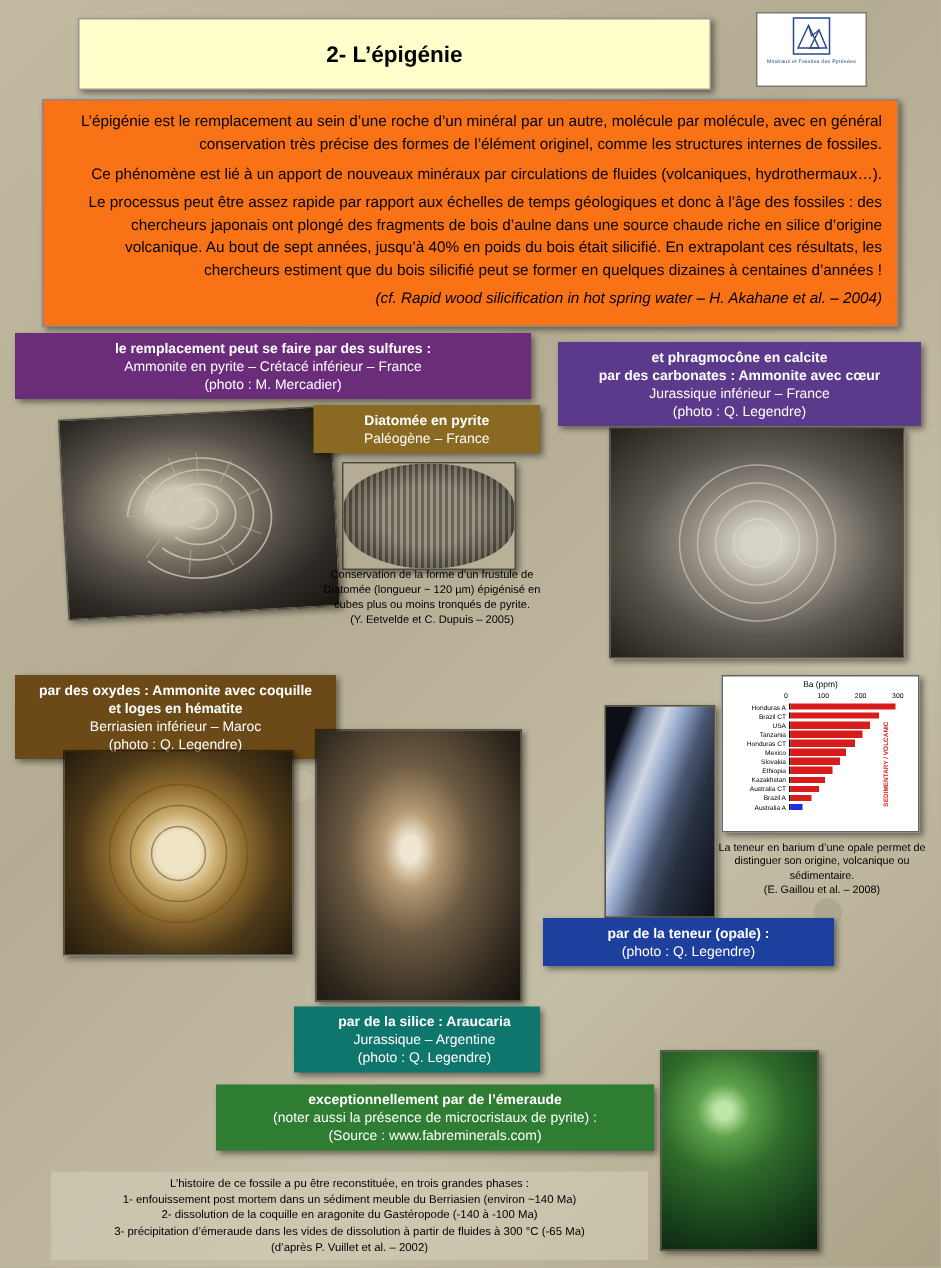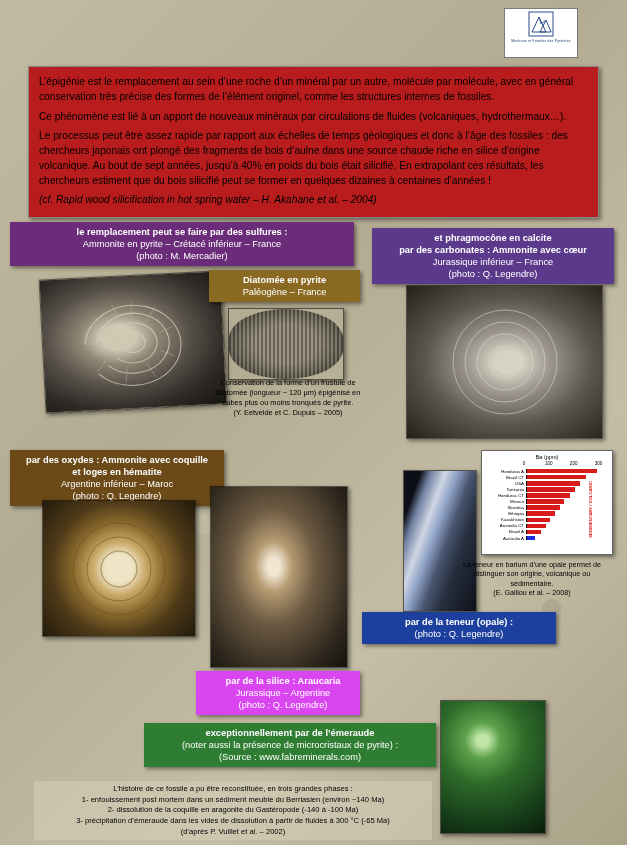--- a/index.html
+++ b/index.html
@@ -37,23 +37,23 @@
     display:flex;flex-direction:column;align-items:center;justify-content:flex-start;
     padding-top:2px;box-sizing:border-box;
   }
   .logo-box .mark{width:26px;height:26px;position:relative;}
   .logo-box .mark svg{display:block}
   .logo-box .cap{font-size:3.4px;color:#1a3a6b;text-align:center;line-height:1.25;margin-top:2px;letter-spacing:.2px}
 
   
   .intro{
     position:absolute;left:28px;top:66px;width:571px;
-    background:#b91c1c;border:1px solid #888;
+    background:#f97316;border:1px solid #888;
     padding:8px 10px 9px 10px;box-sizing:border-box;
-    font-size:10.2px;color:#000;line-height:1.45;text-align:left;
+    font-size:10.2px;color:#000;line-height:1.45;text-align:right;
   }
   .intro p{margin:0 0 5px 0;}
   .intro p:last-child{margin-bottom:0;}
   .intro .it{font-style:italic;}
 
   
   .cap-block{
     position:absolute;color:#fff;text-align:center;
     font-size:9.3px;line-height:1.3;padding:4px 6px;box-sizing:border-box;
   }
@@ -101,21 +101,21 @@
   
   #cap-oxydes{left:10px;top:450px;width:214px;background:#6b4a18;}
   #ph-oxydes{left:42px;top:500px;width:152px;height:135px;}
   #ph-oxydes .inner{
     background:
       radial-gradient(circle at 50% 50%, #efe4c6 0 14%, #c9ab6c 26%, #8d6a2e 44%, #4e3a18 66%, #231a0c 100%),
       #231a0c;
   }
 
   
-  #cap-araucaria{left:196px;top:671px;width:164px;background:#d946ef;padding-left:16px;}
+  #cap-araucaria{left:196px;top:671px;width:164px;background:#0f766e;padding-left:16px;}
   #ph-araucaria{left:210px;top:486px;width:136px;height:180px;}
   #ph-araucaria .inner{
     background:
       radial-gradient(ellipse at 46% 44%, #f0e6d2 0 6%, #b59a72 18%, #6d5b43 40%, #2e271d 78%, #15120d 100%),
       #15120d;
   }
 
   
   #cap-opale{left:362px;top:612px;width:194px;background:#1d3f9e;}
   #ph-opale{left:403px;top:470px;width:72px;height:140px;}
@@ -137,21 +137,21 @@
   .rows{position:absolute;left:0;top:7px;right:0;bottom:0;}
   .row{display:flex;align-items:center;height:6.1px;}
   .row .lab{width:39px;font-size:4.4px;text-align:right;padding-right:2px;color:#000;white-space:nowrap;}
   .row .track{flex:1;position:relative;height:4.6px;border-left:.5px solid #000;}
   .row .bar{position:absolute;left:0;top:0;height:100%;background:#d81c1c;}
   .vert-note{
     position:absolute;right:21px;top:20px;font-size:4.3px;color:#d81c1c;
     transform:rotate(-90deg);transform-origin:right top;white-space:nowrap;font-weight:bold;
   }
   #txt-barium{
-    position:absolute;left:461px;top:560px;width:142px;
+    position:absolute;left:477px;top:560px;width:142px;
     font-size:7.2px;line-height:1.3;color:#000;text-align:center;
   }
 
   
   #cap-emeraude{left:144px;top:723px;width:292px;background:#2e7d32;}
   #ph-emeraude{left:440px;top:700px;width:104px;height:132px;}
   #ph-emeraude .inner{
     background:
       radial-gradient(circle at 40% 30%, #bfe6a8 0 5%, #5da04a 16%, #2f6b2a 38%, #17401a 72%, #0a1d0c 100%),
       #0a1d0c;
@@ -165,20 +165,23 @@
 
   .shadow{box-shadow:2px 2px 4px rgba(0,0,0,.45);}
 </style>
 </head>
 <body>
 
 <div class="bg-noise"></div>
 
 <div class="page">
 
+  <div class="title-box shadow">
+    <div class="t">2-  L’épigénie</div>
+  </div>
 
   <div class="logo-box">
     <span class="mark">
       <svg viewBox="0 0 26 26" width="26" height="26">
         <rect x="1" y="1" width="24" height="24" fill="#ffffff" stroke="#2a4a8a" stroke-width="1"></rect>
         <polygon points="4,21 11,6 18,21" fill="none" stroke="#2a4a8a" stroke-width="1"></polygon>
         <polygon points="12,21 18,9 23,21" fill="none" stroke="#2a4a8a" stroke-width="1"></polygon>
         <polyline points="11,6 13,13 18,9" fill="none" stroke="#2a4a8a" stroke-width="0.8"></polyline>
       </svg>
     </span>
@@ -248,21 +251,21 @@
           <circle cx="85" cy="70" r="28"></circle>
             <circle cx="85" cy="70" r="16"></circle>
         </g>
       </svg>
     </div>
   </div>
 
   <div class="cap-block shadow" id="cap-oxydes">
     <div class="l1">par des oxydes : Ammonite avec coquille</div>
     <div class="l1">et loges en hématite</div>
-    <div>Argentine inférieur – Maroc</div>
+    <div>Berriasien inférieur – Maroc</div>
     <div>(photo : Q. Legendre)</div>
   </div>
   <div class="photo shadow" id="ph-oxydes">
     <div class="inner">
       <svg class="spiral" width="140" height="130" viewBox="0 0 140 130">
         <g fill="none" stroke="#6b4a18" stroke-width="1" opacity="0.55">
           <circle cx="70" cy="65" r="46"></circle>
             <circle cx="70" cy="65" r="32"></circle>
             <circle cx="70" cy="65" r="18"></circle>
         </g>

